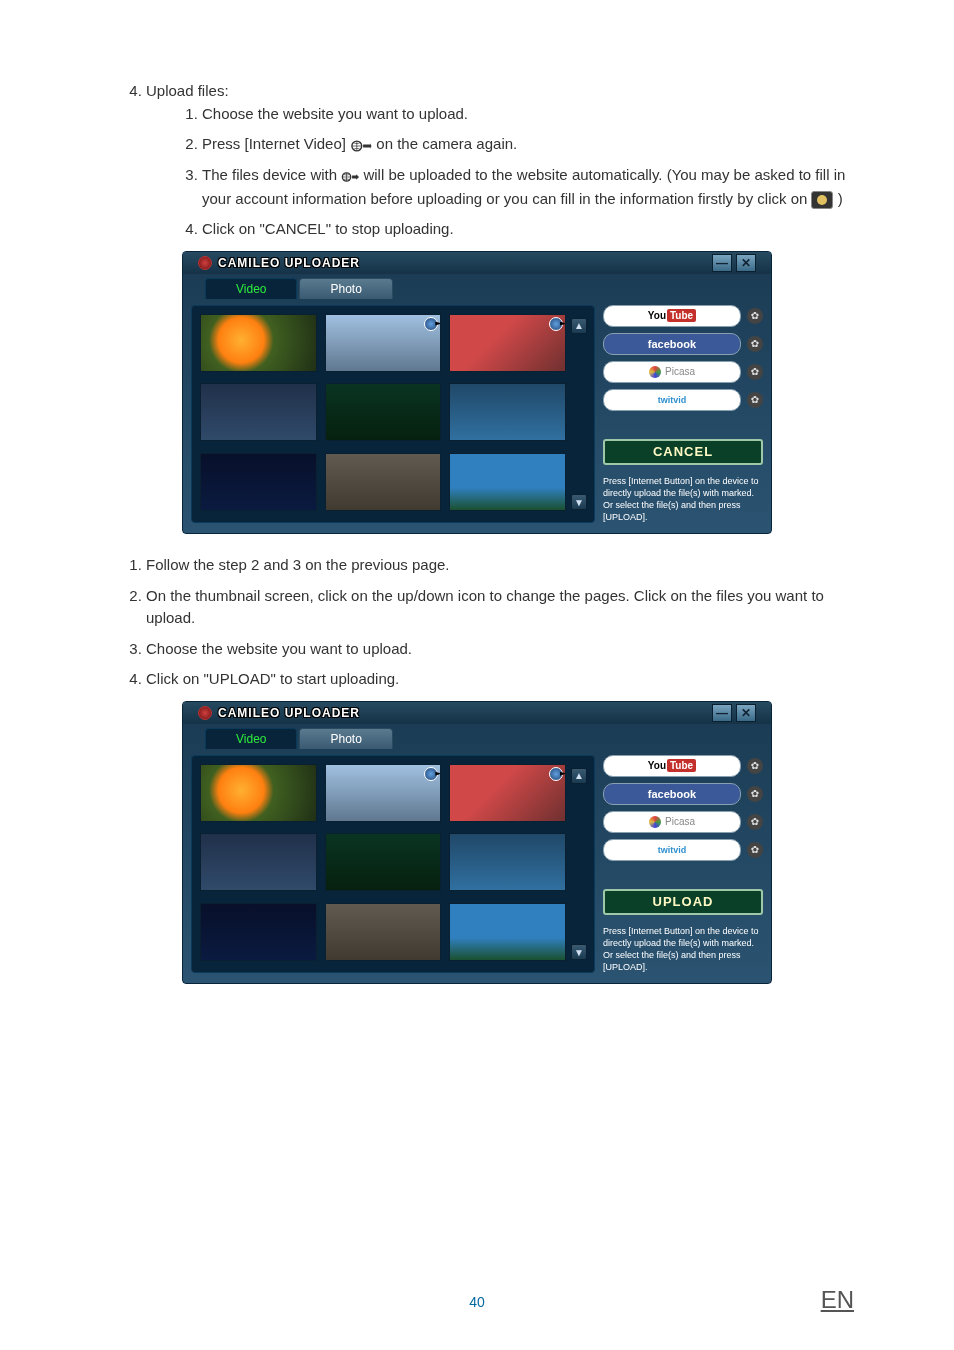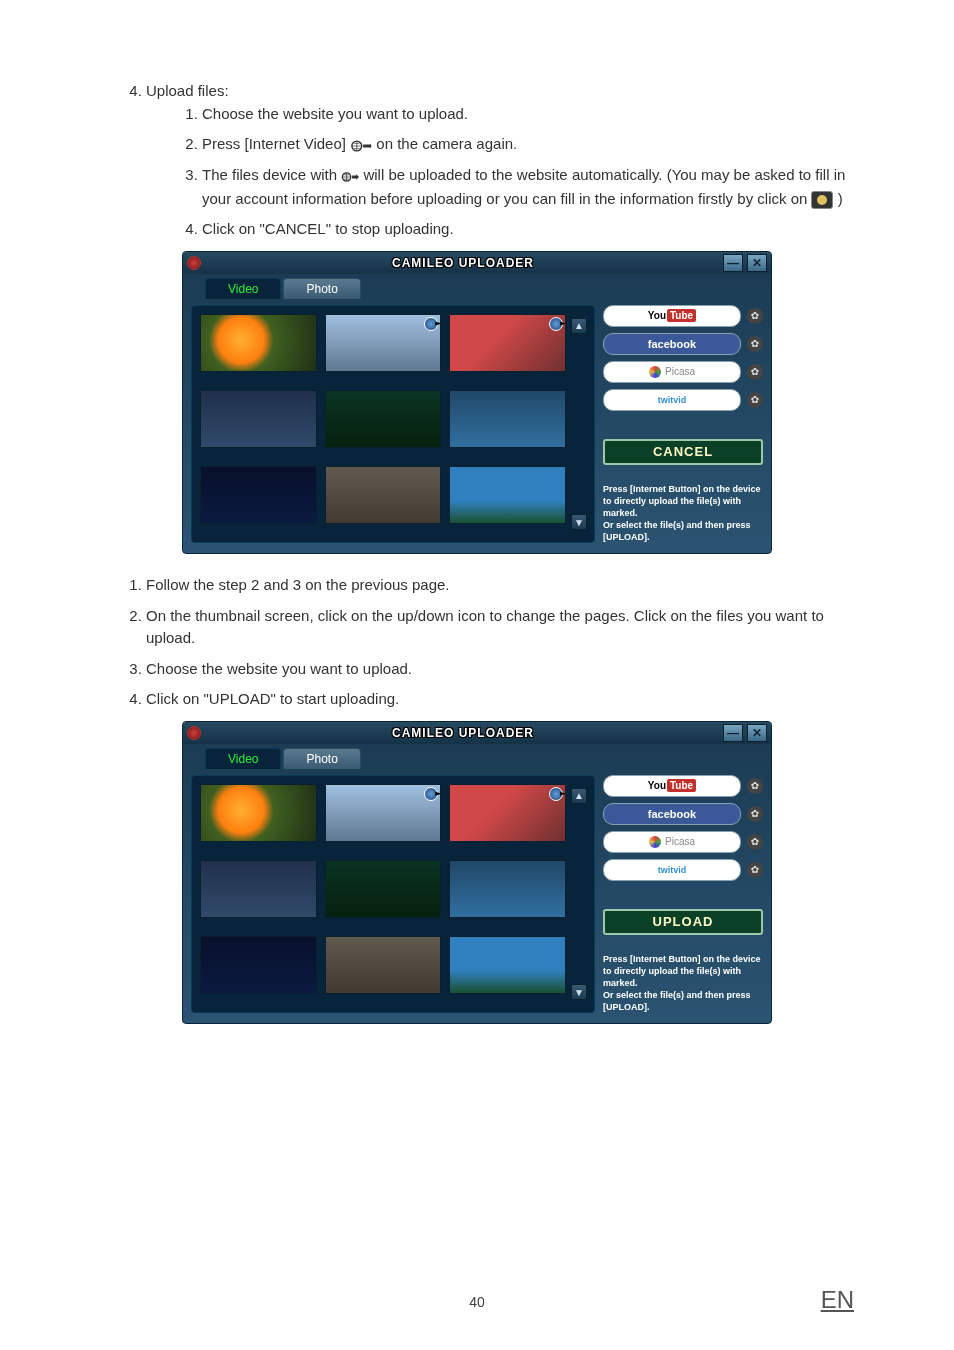--- a/index.html
+++ b/index.html
@@ -9,27 +9,27 @@
   ol.numlist.inner { padding-left: 40px; }
   ol.numlist > li { margin-bottom: 8px; line-height: 1.5; margin-left: 16px; }
   .subheading { font-weight: bold; margin-top: 18px; margin-bottom: 10px; }
   .inline-icon { display:inline-block; vertical-align:middle; }
   .icon-internet { width:22px; height:14px; vertical-align:middle; }
   .icon-globe { width:18px; height:14px; vertical-align:middle; }
   .gear-btn { width:22px; height:18px; background:#333; border:1px solid #888; border-radius:3px; display:inline-flex; align-items:center; justify-content:center; vertical-align:middle; }
   .gear-dot { width:10px; height:10px; border-radius:50%; background:#e0c060; position:relative; }
   .screenshot-wrap { text-align:center; margin: 10px 0 20px 0; }
   .uploader { width:590px; display:inline-block; border:1px solid #08243a; background:linear-gradient(#1a3a52,#2b5472); border-radius:4px; text-align:left; }
-  .titlebar { height:22px; background:linear-gradient(#264a60,#153247); display:flex; align-items:center; padding:0 4px;text-align:center; }
+  .titlebar { height:22px; background:linear-gradient(#264a60,#153247); display:flex; align-items:center; padding:0 15px; }
   .titlebar-globe { width:14px; height:14px; border-radius:50%; border:1px solid #b33; margin-right:6px; background:radial-gradient(#d04040,#701010); position:relative; }
   .titlebar-text { color:#fff; font-size:12px; font-weight:bold; letter-spacing:1px; text-shadow:1px 1px 0 #000, -1px -1px 0 #000, 1px -1px 0 #000, -1px 1px 0 #000; flex:1; }
   .win-btn { width:20px; height:18px; border:1px solid #0a2030; background:linear-gradient(#7aa5c0,#3a6a88); margin-left:4px; display:flex; align-items:center; justify-content:center; font-size:12px; font-weight:bold; color:#123; }
   .upbody { display:flex; padding:6px 8px 10px 8px; }
   .tabs { display:flex; margin-left:22px; }
-  .tab { font-size:12px; padding:3px 22px; border-top-left-radius:4px; border-top-right-radius:4px; margin-right:2px; }
+  .tab { font-size:12px; padding:3px 30px; border-top-left-radius:4px; border-top-right-radius:4px; margin-right:2px; }
   .tab.active { background:#08243a; color:#2eec3a; border:1px solid #0a3a5a; border-bottom:none; }
   .tab.inactive { background:linear-gradient(#5a7a90,#3a5a72); color:#fff; border:1px solid #2a4a60; border-bottom:none; }
   .thumb-area { flex:1; background:#08243a; border:1px solid #0a3a5a; border-radius:4px; padding:8px; display:flex; }
   .thumb-grid { flex:1; display:grid; grid-template-columns:repeat(3,1fr); grid-template-rows:repeat(3,1fr); gap:8px; }
   .thumb { background:#1a3450; border:1px solid #0a2030; height:58px; position:relative; overflow:hidden; }
   .thumb .flower { position:absolute; inset:0; background:radial-gradient(circle at 35% 45%, #ffb030 0%, #ff8010 28%, #406020 40%, #203016 100%); }
   .thumb .people { position:absolute; inset:0; background:linear-gradient(#a0c0e0,#607890); }
   .thumb .child { position:absolute; inset:0; background:linear-gradient(135deg,#d04848 40%,#703030 100%); }
   .thumb .room { position:absolute; inset:0; background:linear-gradient(#20304a,#304a6a); }
   .thumb .trees { position:absolute; inset:0; background:linear-gradient(#0a3422,#06200e); }
@@ -45,23 +45,23 @@
   .site-row { display:flex; align-items:center; gap:6px; }
   .site-btn { flex:1; height:22px; background:#fff; border:1px solid #88a0b0; border-radius:10px; display:flex; align-items:center; justify-content:center; font-size:10px; font-weight:bold; }
   .yt { color:#000; }
   .yt .red { background:#c4302b; color:#fff; padding:1px 3px; border-radius:2px; margin-left:1px; }
   .fb { background:#3b5998; color:#fff; font-size:11px; }
   .picasa { color:#888; font-weight:normal; }
   .picasa .pball { width:12px; height:12px; border-radius:50%; background:conic-gradient(#e04040,#40a040,#4040e0,#e0c040,#e04040); margin-right:4px; }
   .twitvid { color:#3090d0; font-size:9px; }
   .gear-circle { width:16px; height:16px; border-radius:50%; background:#444; display:flex; align-items:center; justify-content:center; color:#ddd; font-size:10px; }
   .action-btn { height:26px; background:#0a4028; color:#fef9c3; font-weight:bold; border:2px solid #9ec8a8; border-radius:3px; display:flex; align-items:center; justify-content:center; font-size:13px; margin-top:22px; letter-spacing:1px; }
-  .hint { color:#fff; font-size:9px; line-height:1.35; margin-top:12px;font-weight:bold; }
+  .hint { color:#fff; font-size:9px; line-height:1.35; margin-top:4px; }
   .footer { position:absolute; bottom:40px; left:0; right:0; display:flex; justify-content:center; align-items:center; padding:0 100px; }
-  .pagenum { font-size:14px; color:#404040; }
+  .pagenum { font-size:14px; color:#0369a1; }
   .lang { position:absolute; right:100px; bottom:36px; font-size:24px; color:#555;text-decoration:underline; }
 </style>
 </head>
 <body>
 
 <div class="page">
 
   <ol class="numlist" start="4">
     <li>
       <span>Upload files:</span>

